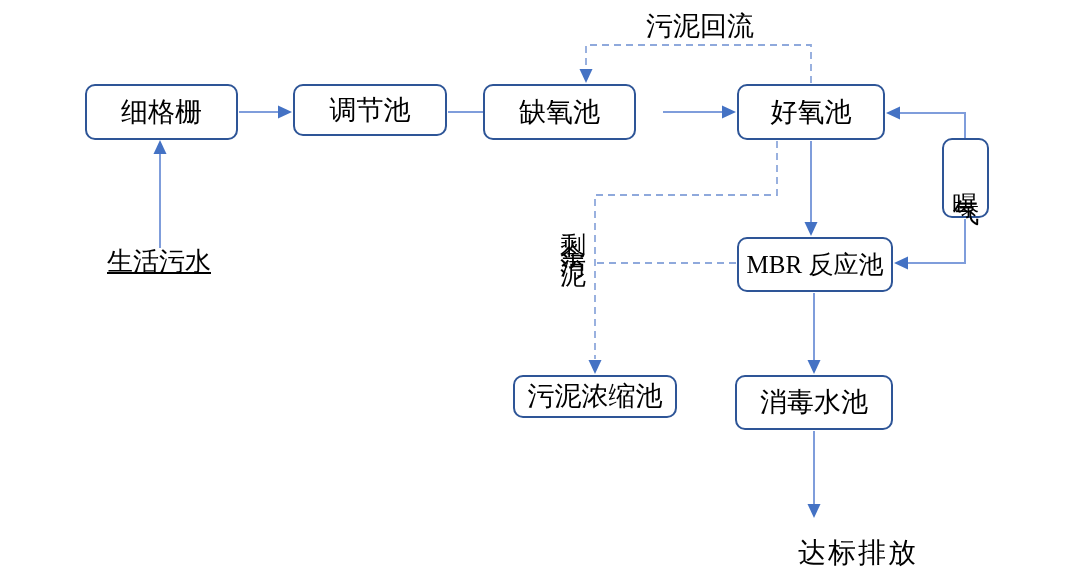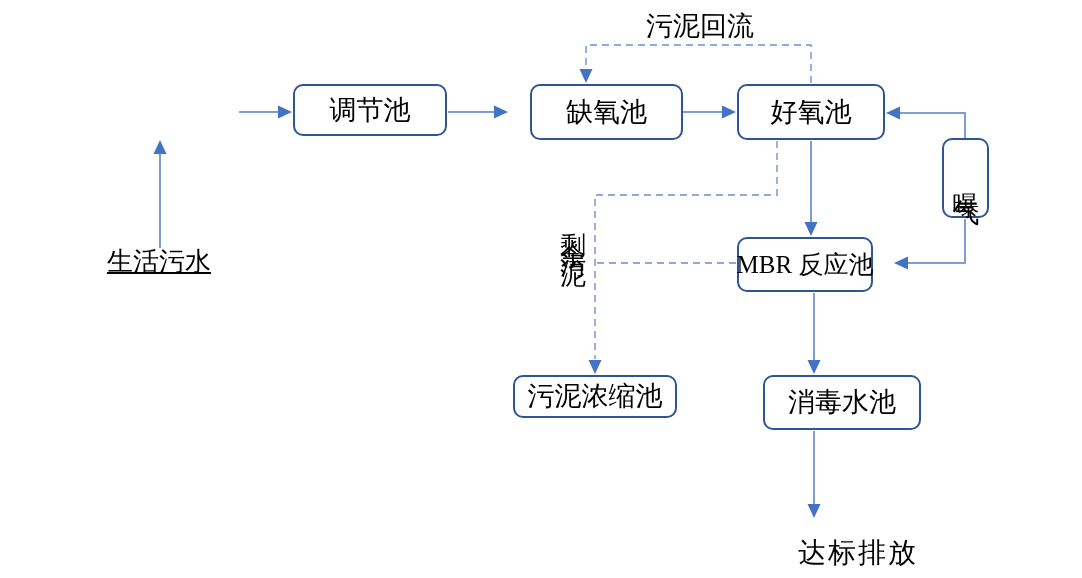--- a/index.html
+++ b/index.html
@@ -47,26 +47,26 @@
     background: #ffffff;
     display: flex;
     align-items: center;
     justify-content: center;
     font-size: 27px;
     line-height: 1;
     white-space: nowrap;
   }
   .node-fine-screen       { left:  85px; top:  84px; width: 153px; height: 56px; }
   .node-regulating-tank   { left: 293px; top:  84px; width: 154px; height: 52px; }
-  .node-anoxic-tank       { left: 530px; top:  84px; width: 153px; height: 56px; }
+  .node-anoxic-tank       { left: 483px; top:  84px; width: 153px; height: 56px; }
   .node-aerobic-tank      { left: 737px; top:  84px; width: 148px; height: 56px; }
   .node-aeration          { left: 942px; top: 138px; width:  47px; height: 80px; }
-  .node-mbr-reactor       { left: 737px; top: 237px; width: 136px; height: 55px; font-size: 25px; }
+  .node-mbr-reactor       { left: 737px; top: 237px; width: 156px; height: 55px; font-size: 25px; }
   .node-sludge-thickening { left: 513px; top: 375px; width: 164px; height: 43px; }
-  .node-disinfection-tank { left: 735px; top: 375px; width: 158px; height: 55px; margin-left: 28px; }
+  .node-disinfection-tank { left: 735px; top: 375px; width: 158px; height: 55px; }
   .vtext {
     writing-mode: vertical-rl;
     text-orientation: upright;
     letter-spacing: 7px;
   }
   .flow-label {
     position: absolute;
     font-size: 26px;
     line-height: 1.1;
     white-space: nowrap;
@@ -132,20 +132,23 @@
     </g>
     <g>
       <path class="edge-dashed" d="M777,141 L777,195 L595,195 L595,359"></path>
       <polygon class="arrowhead" points="595,374 588.5,360 601.5,360"></polygon>
     </g>
     <g>
       <path class="edge-dashed" d="M736,263 L595,263"></path>
     </g>
   </svg>
 
+  <div class="node node-fine-screen">
+    <span>细格栅</span>
+  </div>
   <div class="node node-regulating-tank">
     <span>调节池</span>
   </div>
   <div class="node node-anoxic-tank">
     <span>缺氧池</span>
   </div>
   <div class="node node-aerobic-tank">
     <span>好氧池</span>
   </div>
   <div class="node node-aeration">

